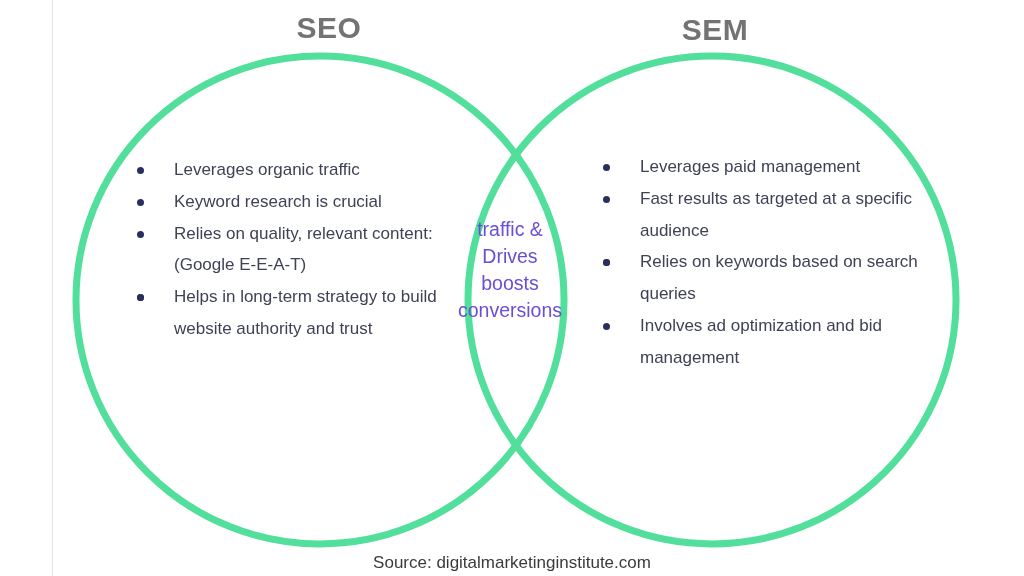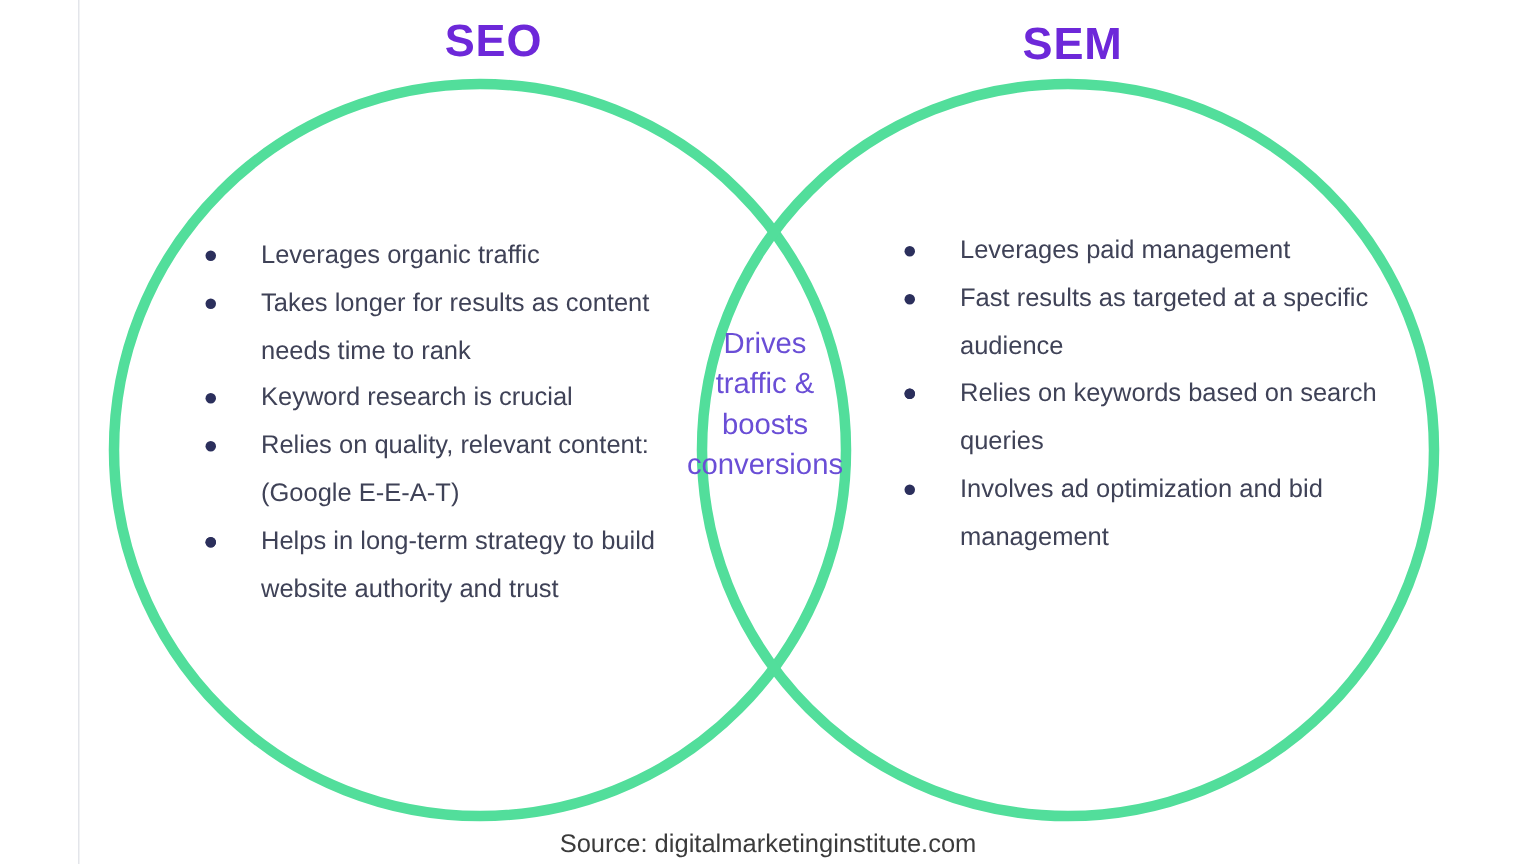--- a/index.html
+++ b/index.html
@@ -34,21 +34,21 @@
     width: 1024px;
     height: 576px;
   }
   
   .venn-title {
     position: absolute;
     font-family: "Liberation Sans", sans-serif;
     font-weight: bold;
     font-size: 30px;
     letter-spacing: 0.5px;
-    color: #6d28d9;
+    color: #737373;
     white-space: nowrap;
     transform: translateX(-50%);
   }
   #title-seo { left: 329px; top: 11px; }
   #title-sem { left: 715px; top: 13px; }
 
   
   .venn-list {
     position: absolute;
     margin: 0;
@@ -123,24 +123,20 @@
   <div class="venn-title" id="title-seo">SEO</div>
   <div class="venn-title" id="title-sem">SEM</div>
 
   <ul class="venn-list" id="list-seo">
     <li>
       <span class="bullet"></span>
       <span class="li-text">Leverages organic traffic</span>
     </li>
     <li>
       <span class="bullet"></span>
-      <span class="li-text">Takes longer for results as content needs time to rank</span>
-    </li>
-    <li>
-      <span class="bullet"></span>
       <span class="li-text">Keyword research is crucial</span>
     </li>
     <li>
       <span class="bullet"></span>
       <span class="li-text">Relies on quality, relevant content: (Google E-E-A-T)</span>
     </li>
     <li>
       <span class="bullet"></span>
     </li>
     <li>
@@ -165,21 +161,21 @@
       <span class="bullet"></span>
       <span class="li-text">Relies on keywords based on search queries</span>
     </li>
     <li>
       <span class="bullet"></span>
       <span class="li-text">Involves ad optimization and bid management</span>
     </li>
   </ul>
 
   <div id="overlap-text">
+    <span>traffic &amp;</span>
     <span>Drives</span>
-    <span>traffic &amp;</span>
     <span>boosts</span>
     <span>conversions</span>
   </div>
 
   <div id="source-caption">Source: digitalmarketinginstitute.com</div>
 
 </div>
 
 </body></html>

